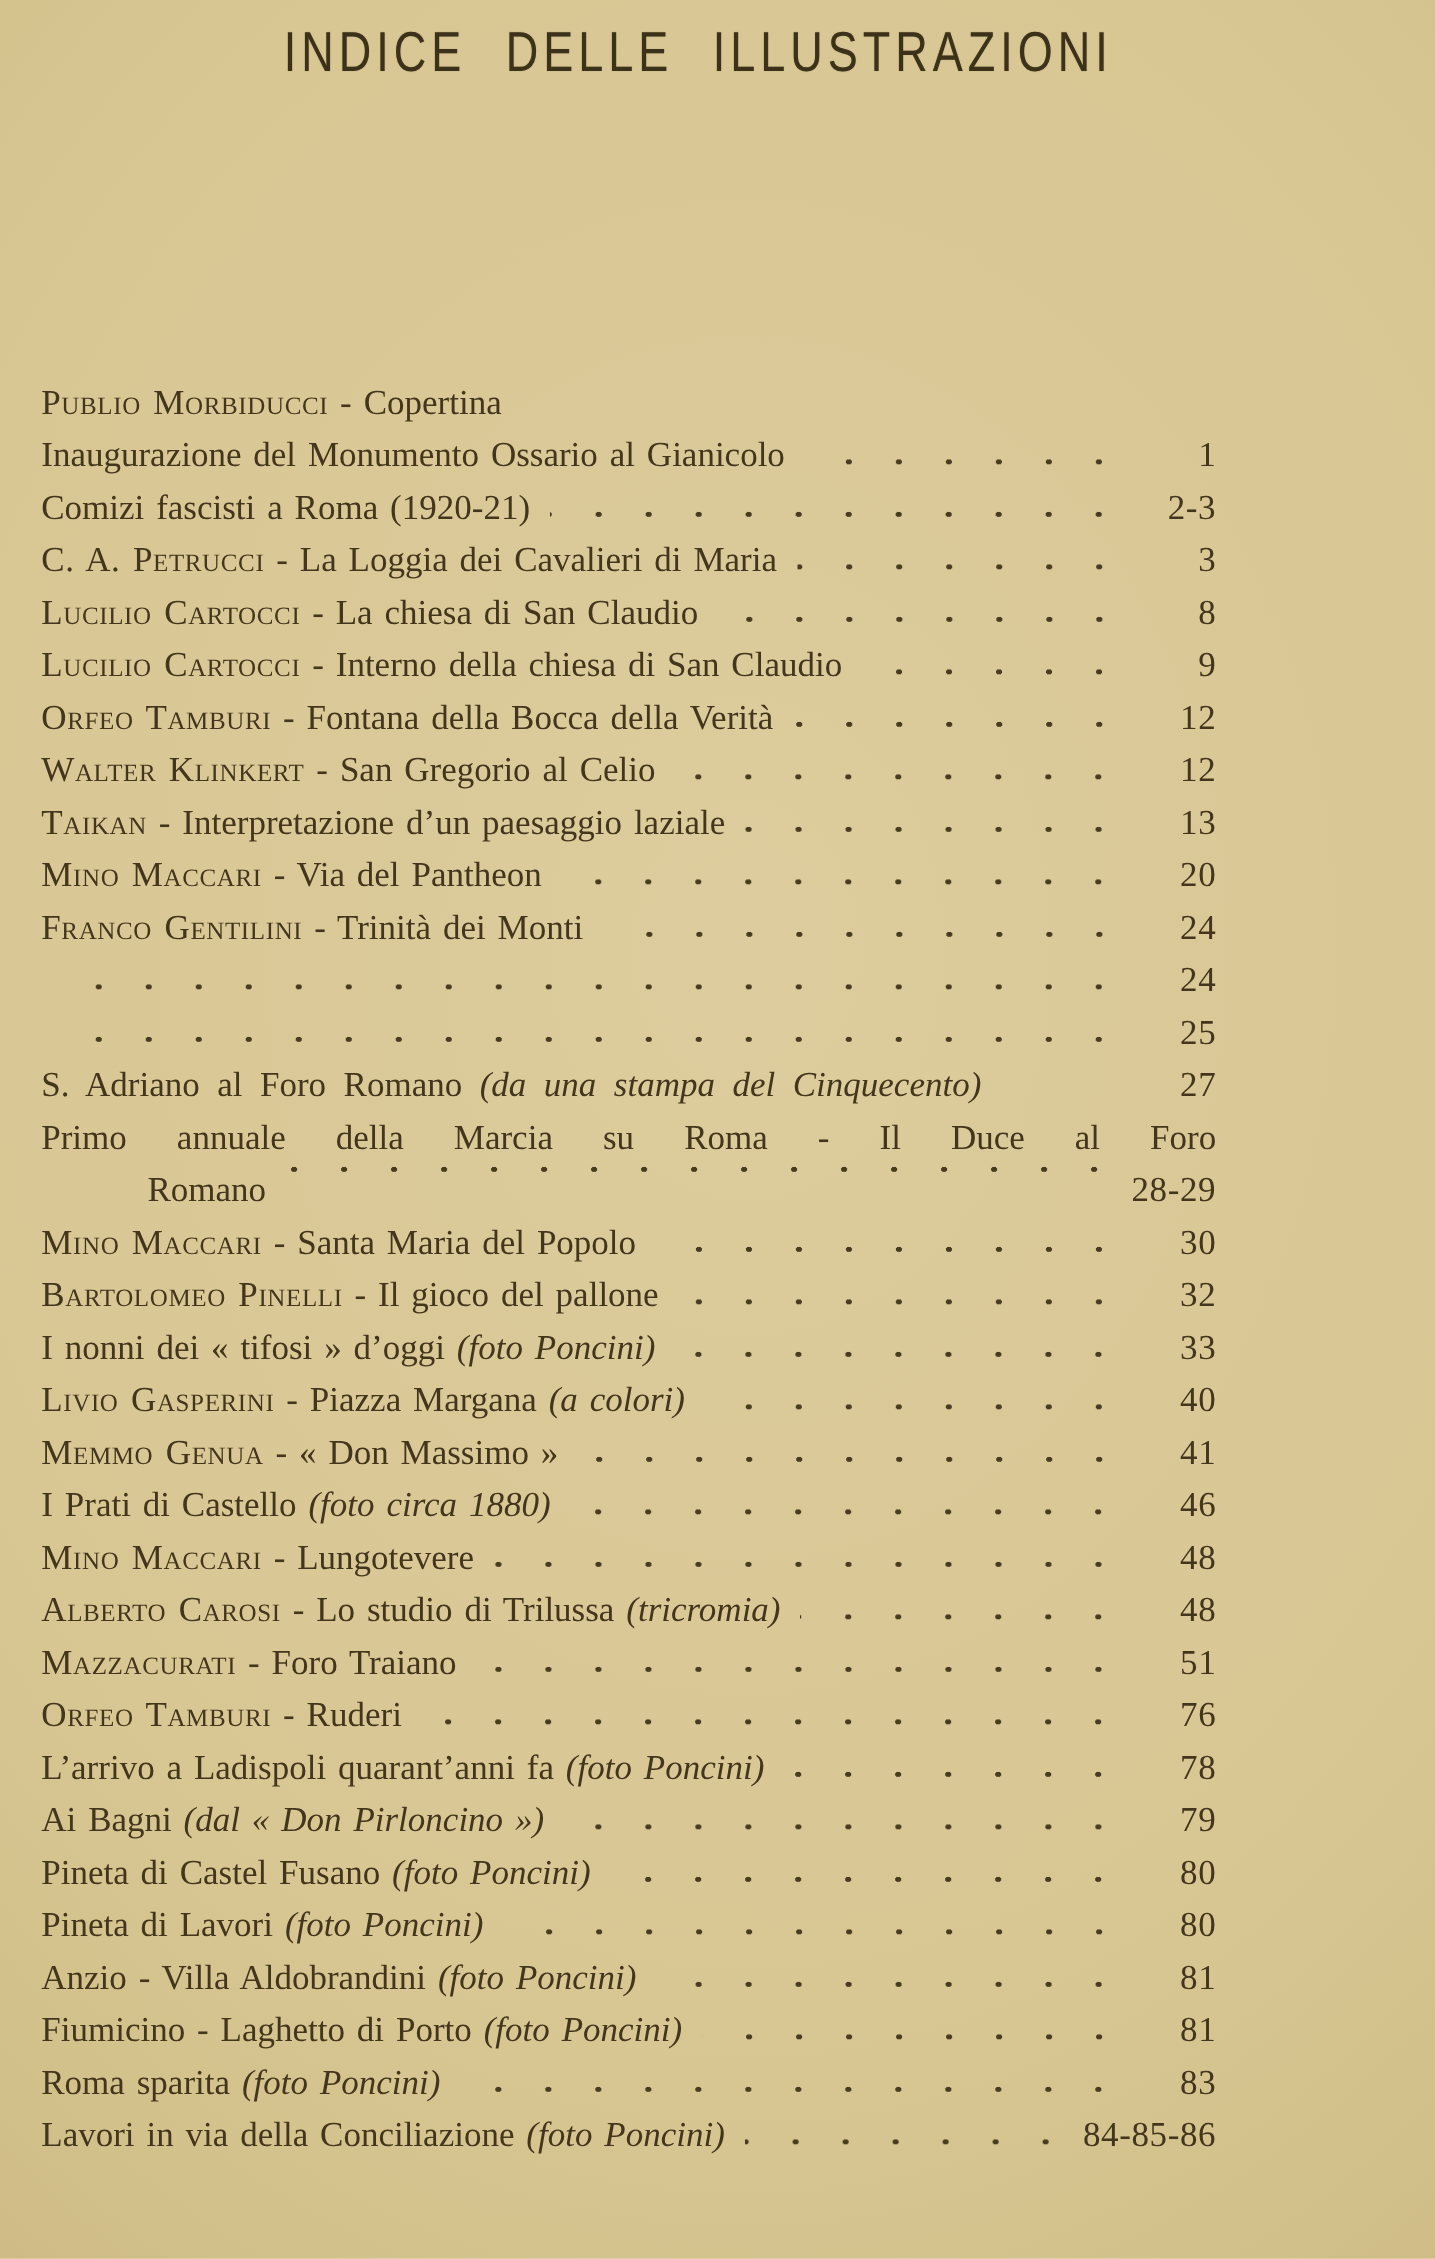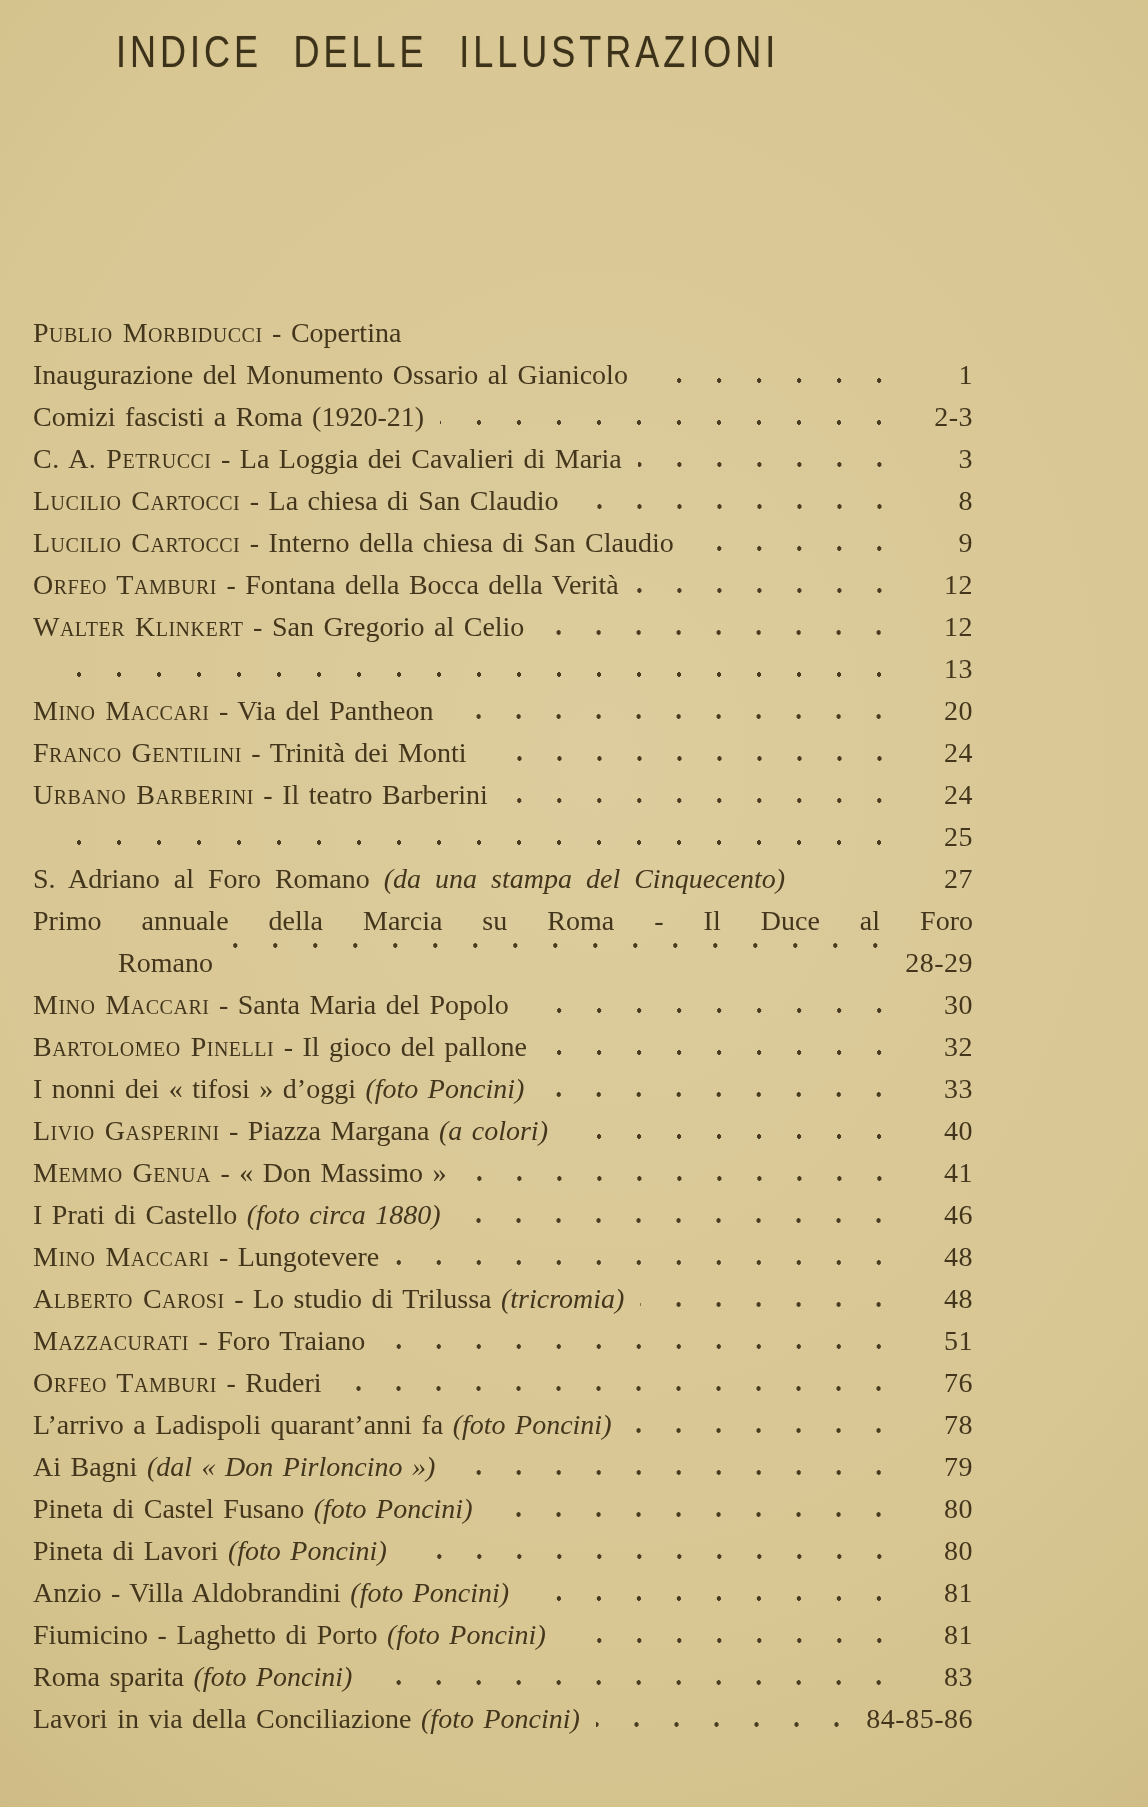--- a/index.html
+++ b/index.html
@@ -9,22 +9,22 @@
       radial-gradient(130% 105% at 52% 42%,
         #ddcc9d 0%, #d8c793 46%, #d2c08a 62%,
         #c8b37e 78%, #bba46f 90%, #af9760 100%);
     font-family:"Liberation Serif","DejaVu Serif",serif;
     color:#43361c;
   }
   .sheet{
     position:relative;width:940px;margin:0 auto 0 33px;
   }
   .title-row{
-    padding-top:26px;
-    display:flex;justify-content:flex-start;
+    padding-top:16px;
+    display:flex;justify-content:flex-end;
   }
   .title{
     font-family:"Liberation Sans","DejaVu Sans",sans-serif;
     font-weight:400;
     font-size:45px;
     letter-spacing:5px;
     word-spacing:22px;
     color:#3c3119;
     transform:scaleX(0.8);
     transform-origin:50% 50%;
@@ -113,35 +113,35 @@
         <span class="entry-text"><span class="seg-smallcaps">Orfeo Tamburi</span><span class="seg-plain"> - Fontana della Bocca della Verità</span></span>
         <div class="leader"></div>
         <span class="page-num">12</span>
       </div>
       <div class="entry">
         <span class="entry-text"><span class="seg-smallcaps">Walter Klinkert</span><span class="seg-plain"> - San Gregorio al Celio</span></span>
         <div class="leader"></div>
         <span class="page-num">12</span>
       </div>
       <div class="entry">
+        <span class="entry-text"><span class="seg-smallcaps">Taikan</span><span class="seg-plain"> - Interpretazione d’un paesaggio laziale</span></span>
         <div class="leader"></div>
         <span class="page-num">13</span>
       </div>
       <div class="entry">
         <span class="entry-text"><span class="seg-smallcaps">Mino Maccari</span><span class="seg-plain"> - Via del Pantheon</span></span>
         <div class="leader"></div>
         <span class="page-num">20</span>
       </div>
       <div class="entry">
         <span class="entry-text"><span class="seg-smallcaps">Franco Gentilini</span><span class="seg-plain"> - Trinità dei Monti</span></span>
         <div class="leader"></div>
         <span class="page-num">24</span>
       </div>
       <div class="entry">
-        <span class="entry-text"><span class="seg-smallcaps">Urbano Barberini</span><span class="seg-plain"> - Il teatro Barberini</span></span>
         <div class="leader"></div>
         <span class="page-num">24</span>
       </div>
       <div class="entry">
         <div class="leader"></div>
         <span class="page-num">25</span>
       </div>
       <div class="entry wide">
         <span class="entry-text"><span class="seg-plain">S. Adriano al Foro Romano </span><span class="seg-italic">(da una stampa del Cinquecento)</span></span>
         <span class="page-num">27</span>

